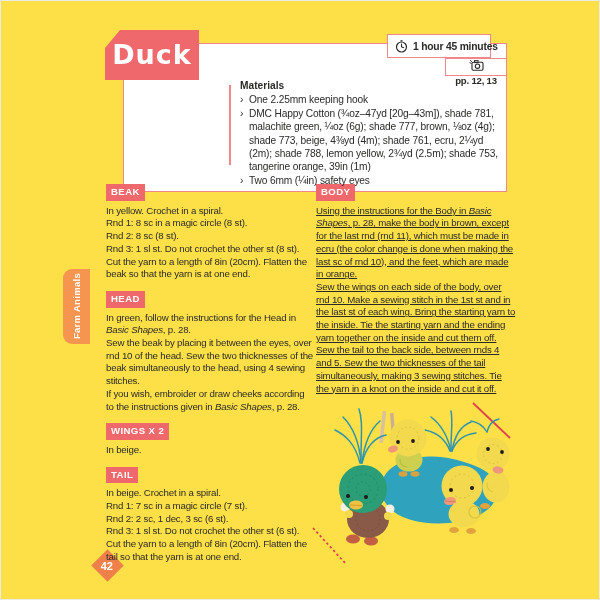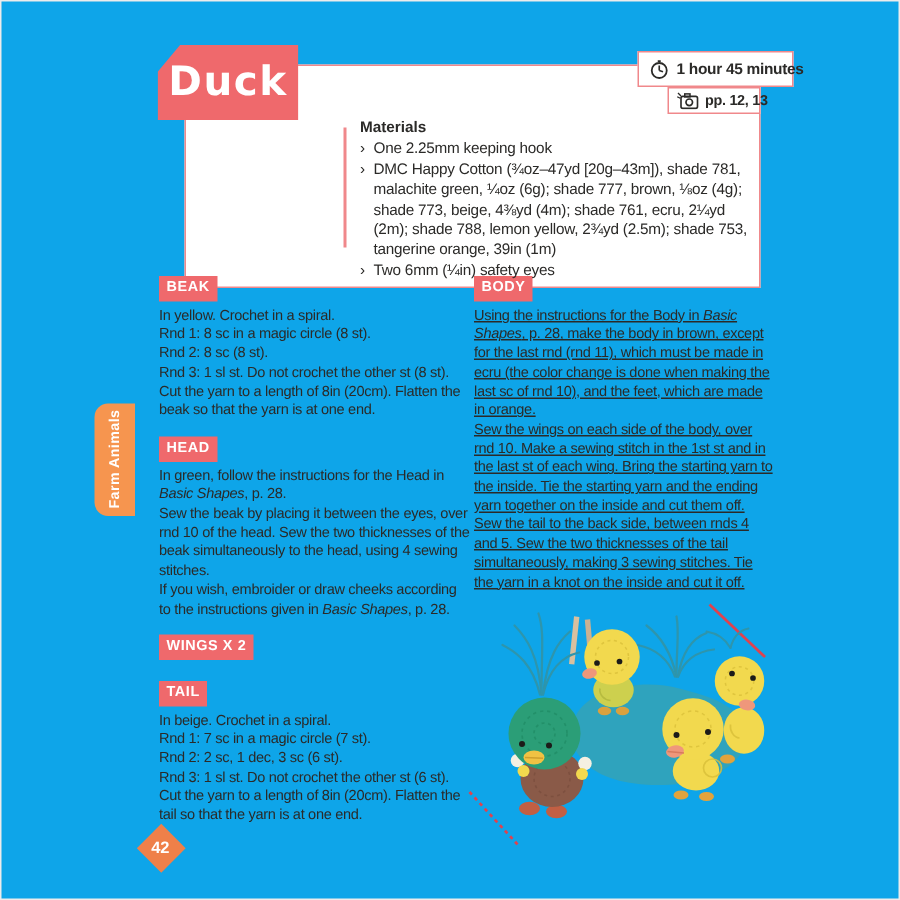--- a/index.html
+++ b/index.html
@@ -1,17 +1,17 @@
 <!DOCTYPE html>
 <html><head>
 <meta charset="utf-8">
 <style>
   html,body{margin:0;padding:0;background:#ffffff;}
   .page{
-    position:relative;width:600px;height:600px;background:#0ea5e9;overflow:hidden;
+    position:relative;width:600px;height:600px;background:#fde047;overflow:hidden;
     font-family:"Liberation Sans",sans-serif;color:#2b2a28;box-sizing:border-box;
     border:1px solid #ececec;
   }
   
   .info-panel{
     position:absolute;left:122px;top:42px;width:384px;height:149px;
     border:1.5px solid #f0888b;background:#fff;box-sizing:border-box;
   }
   .title-box{
     position:absolute;left:104px;top:29px;width:94px;height:50px;background:#ef696c;
@@ -19,23 +19,23 @@
     display:flex;align-items:center;justify-content:center;z-index:3;
   }
   .title-box .t{
     color:#fff;font-size:27px;font-weight:700;letter-spacing:1px;
     font-family:"DejaVu Sans",sans-serif;transform:translateY(-1px);
   }
   .badge-box{
     position:absolute;background:#fff;border:1.5px solid #f0888b;box-sizing:border-box;
     display:flex;align-items:center;z-index:4;
   }
-  .time-box{left:424px;top:33px;width:104px;height:24px;padding:0 7px;gap:5px;}
+  .time-box{left:386px;top:33px;width:104px;height:24px;padding:0 7px;gap:5px;}
   .time-box .lbl{font-size:10.3px;font-weight:600;letter-spacing:-0.2px;white-space:nowrap;}
-  .pages-box{left:444px;top:57px;width:62px;height:18px;padding:0 5px;gap:4px;}
+  .pages-box{left:444px;top:57px;width:62px;height:18px;padding:0 5px;gap:4px;flex-direction:column;}
   .pages-box .lbl{font-size:9.6px;font-weight:700;letter-spacing:-0.2px;white-space:nowrap;}
   .dim-block{position:absolute;left:129px;top:78px;width:96px;font-size:10.2px;line-height:13.5px;z-index:2;}
   .mat-block{position:absolute;left:239px;top:78px;width:262px;font-size:10.2px;line-height:13.4px;z-index:2;}
   .info-heading{font-weight:700;margin:0 0 1px 0;}
   .dim-block p{margin:0;}
   .col-divider{position:absolute;left:228px;top:84px;width:2px;height:80px;background:#f0888b;}
   .mat-list{margin:0;padding:0;list-style:none;}
   .mat-list li{position:relative;padding-left:9px;margin:0;letter-spacing:-0.15px;}
   .mat-list .bullet{position:absolute;left:0;top:0;color:#2b2a28;}
   
@@ -119,21 +119,21 @@
     <span class="lbl">Farm Animals</span>
   </div>
 
   <div class="page-diamond">
     <span class="num">42</span>
   </div>
 
   <div class="col col-left">
       <div class="section-block"><div class="sec-badge">BEAK</div><p><span>In yellow. Crochet in a spiral.</span></p><p><span class="b">Rnd 1:</span><span> 8 sc in a magic circle (8 st).</span></p><p><span class="b">Rnd 2:</span><span> 8 sc (8 st).</span></p><p><span class="b">Rnd 3:</span><span> 1 sl st. Do not crochet the other st (8 st).</span></p><p><span>Cut the yarn to a length of 8in (20cm). Flatten the beak so that the yarn is at one end.</span></p></div>
       <div class="section-block"><div class="sec-badge">HEAD</div><p><span>In green, follow the instructions for the Head in </span><span class="i">Basic Shapes</span><span>, p. 28.</span></p><p><span>Sew the beak by placing it between the eyes, over rnd 10 of the head. Sew the two thicknesses of the beak simultaneously to the head, using 4 sewing stitches.</span></p><p><span>If you wish, embroider or draw cheeks according to the instructions given in </span><span class="i">Basic Shapes</span><span>, p. 28.</span></p></div>
-      <div class="section-block"><div class="sec-badge">WINGS X 2</div></div>
+      <div class="section-block"><div class="sec-badge">WINGS X 2</div><p><span>In beige.</span></p></div>
       <div class="section-block"><div class="sec-badge">TAIL</div><p><span>In beige. Crochet in a spiral.</span></p><p><span class="b">Rnd 1:</span><span> 7 sc in a magic circle (7 st).</span></p><p><span class="b">Rnd 2:</span><span> 2 sc, 1 dec, 3 sc (6 st).</span></p><p><span class="b">Rnd 3:</span><span> 1 sl st. Do not crochet the other st (6 st).</span></p><p><span>Cut the yarn to a length of 8in (20cm). Flatten the tail so that the yarn is at one end.</span></p></div>
     </div>
   <div class="col col-right">
       <div class="section-block"><div class="sec-badge">BODY</div><p><span>Using the instructions for the Body in </span><span class="i">Basic Shapes</span><span>, p. 28, make the body in brown, except for the last rnd (rnd 11), which must be made in ecru (the color change is done when making the last sc of rnd 10), and the feet, which are made in orange.</span></p><p><span>Sew the wings on each side of the body, over rnd 10. Make a sewing stitch in the 1st st and in the last st of each wing. Bring the starting yarn to the inside. Tie the starting yarn and the ending yarn together on the inside and cut them off.</span></p><p><span>Sew the tail to the back side, between rnds 4 and 5. Sew the two thicknesses of the tail simultaneously, making 3 sewing stitches. Tie the yarn in a knot on the inside and cut it off.</span></p></div>
     </div>
 
   <div class="photo">
     <svg width="210" height="192" viewBox="0 0 210 192">
 
       <g>

